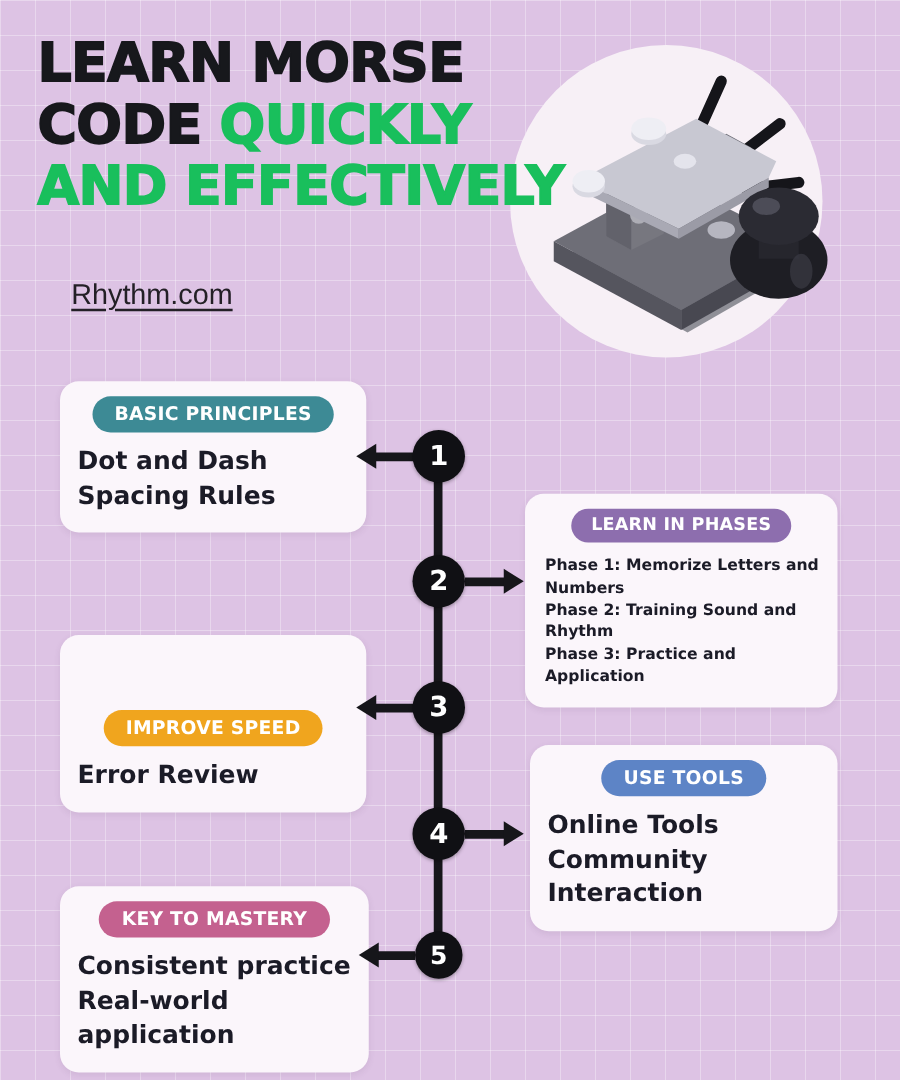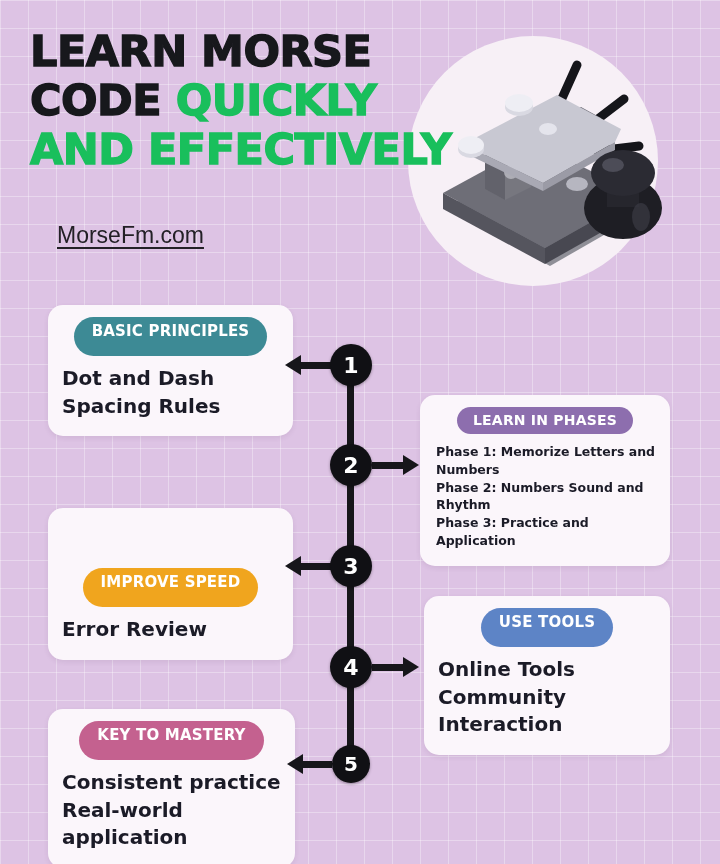--- a/index.html
+++ b/index.html
@@ -114,21 +114,21 @@
     border-radius: 15px;
     box-shadow: 0 2px 5px rgba(90,60,100,0.10);
     padding: 12px 14px 16px 14px;
     box-sizing: border-box;
     z-index: 2;
   }
   .pill {
     display: block;
     margin: 0 auto 9px auto;
     width: fit-content;
-    padding: 5px 18px 16px 18px;
+    padding: 5px 18px 6px 18px;
     border-radius: 999px;
     color: #ffffff;
     font-family: "DejaVu Sans", sans-serif;
     font-weight: 700;
     font-size: 15px;
     letter-spacing: 0.2px;
     text-transform: uppercase;
     white-space: nowrap;
   }
   .body-line {
@@ -195,21 +195,21 @@
       <ellipse cx="216" cy="172" rx="9" ry="14" fill="#3a3a44" opacity="0.7"></ellipse>
     </svg>
   </div>
 
   <div class="title">
     <span class="ln">LEARN MORSE</span>
     <span class="ln"><span>CODE</span> <span class="green">QUICKLY</span></span>
     <span class="ln green">AND EFFECTIVELY</span>
   </div>
 
-  <a class="site-url" href="#">MorseFm.com</a>
+  <a class="site-url" href="#">Rhythm.com</a>
 
   <div class="spine"></div>
 
   <div class="node" style="left:330px; top:344px;">1</div>
   <div class="node" style="left:330px; top:444px;">2</div>
   <div class="node" style="left:330px; top:545px;">3</div>
   <div class="node" style="left:330px; top:646px;">4</div>
   <div class="node" style="left:332px; top:745px; width:38px; height:38px; font-size:20px;">5</div>
 
   <div class="arrow left" style="left:300px; top:362px; width:32px;"></div>
@@ -221,21 +221,21 @@
   <div class="card" style="left:48px; top:305px; width:245px;">
     <span class="pill" style="background:#3d8a95;">BASIC PRINCIPLES</span>
     <div class="body-line">Dot and Dash</div>
     <div class="body-line">Spacing Rules</div>
   </div>
 
   <div class="card compact" style="left:420px; top:395px; width:250px;">
     <span class="pill" style="background:#8d6eae;">LEARN IN PHASES</span>
     <div class="body-line">Phase 1: Memorize Letters and</div>
     <div class="body-line">Numbers</div>
-    <div class="body-line">Phase 2: Numbers Sound and Rhythm</div>
+    <div class="body-line">Phase 2: Training Sound and Rhythm</div>
     <div class="body-line">Phase 3: Practice and Application</div>
   </div>
 
   <div class="card" style="left:48px; top:508px; width:245px;">
     <span class="pill" style="background:#f0a51e;margin-top:48px;">IMPROVE SPEED</span>
     <div class="body-line">Error Review</div>
   </div>
 
   <div class="card" style="left:424px; top:596px; width:246px;">
     <span class="pill" style="background:#5d84c6;">USE TOOLS</span>

